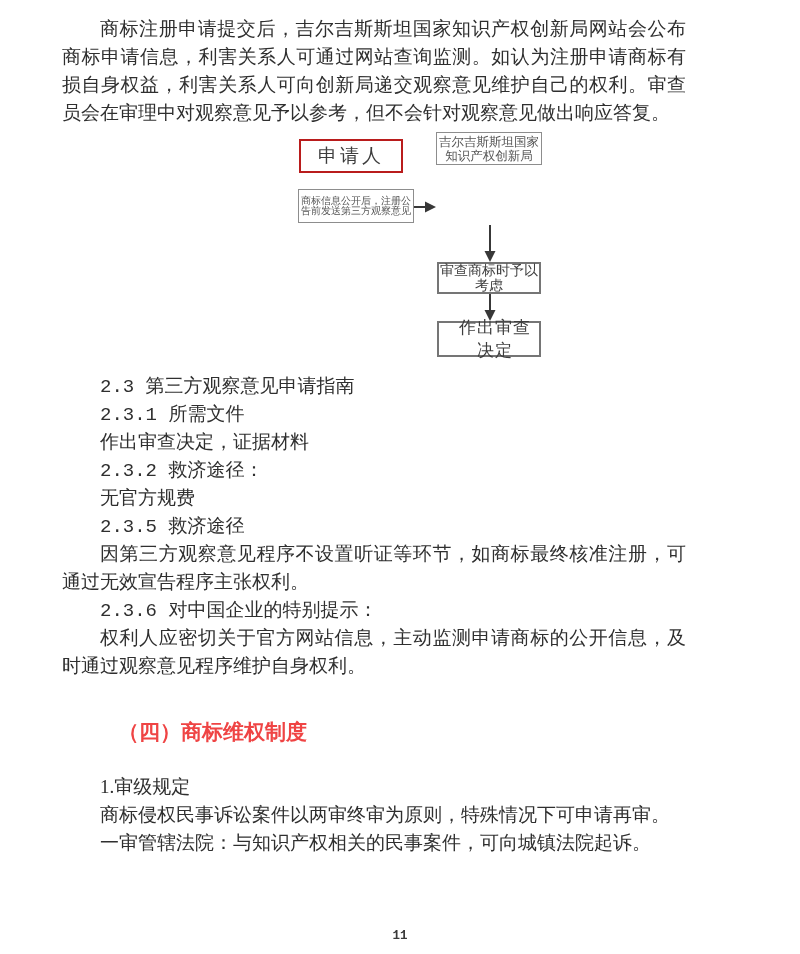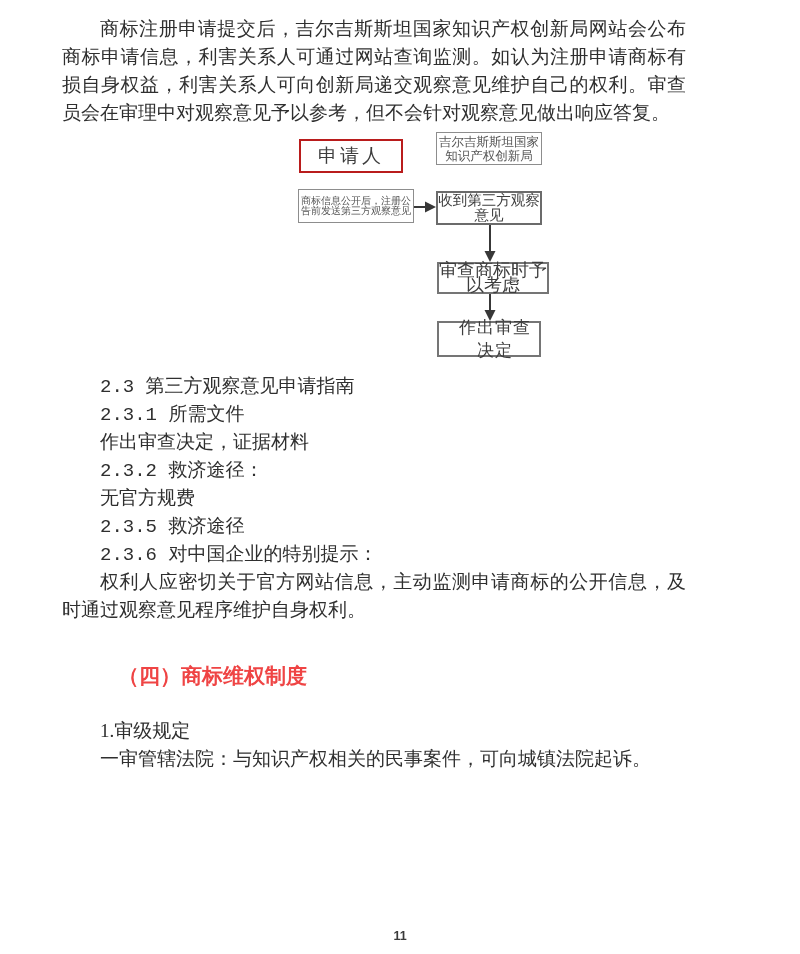--- a/index.html
+++ b/index.html
@@ -39,21 +39,21 @@
     display: flex;
     align-items: center;
     justify-content: center;
     text-align: center;
     background: #fff;
   }
   .b1 { left: 299px; top: 3px;  width: 104px; height: 34px; border: 2px solid #b91c1c; font-size: 19px; letter-spacing: 3px; margin-top: 9px; }
   .b2 { left: 436px; top: 5px;  width: 106px; height: 33px; border: 1px solid #8d8d8d; font-size: 12.5px; line-height: 14px; color: #555; }
   .b3 { left: 298px; top: 62px; width: 116px; height: 34px; border: 1px solid #8d8d8d; font-size: 10px; line-height: 10.5px; color: #555; }
   .b4 { left: 436px; top: 64px; width: 106px; height: 34px; border: 2px solid #6b6b6b; font-size: 14.5px; line-height: 15.5px; }
-  .b5 { left: 437px; top: 135px; width: 112px; height: 32px; border: 2px solid #757575; font-size: 18px; line-height: 15.5px; }
+  .b5 { left: 437px; top: 135px; width: 104px; height: 32px; border: 2px solid #757575; font-size: 14px; line-height: 15.5px; }
   .b6 { left: 437px; top: 194px; width: 104px; height: 36px; border: 2px solid #757575; font-size: 17px; letter-spacing: 1px; padding-left: 12px; }
 
   
   .sections { margin-top: 14px; font-family: Liberation Mono, monospace; }
   .heading {
     margin: 36px 114px 0 118px;
     font-size: 21px;
     line-height: 30px;
     font-weight: bold;
     color: #ef4444;
@@ -62,21 +62,21 @@
 
   .page-num {
     position: absolute;
     bottom: 11px;
     left: 0;
     width: 100%;
     text-align: center;
     font-size: 12.5px;
     font-weight: bold;
     color: #3a3a3a;
-    font-family: Liberation Sans, sans-serif;
+    font-family: Liberation Mono, monospace;
   }
 </style>
 </head>
 <body>
 
 <div class="page">
 
   <div class="content intro-wrap">
     <p class="para indent">商标注册申请提交后，吉尔吉斯斯坦国家知识产权创新局网站会公布商标申请信息，利害关系人可通过网站查询监测。如认为注册申请商标有损自身权益，利害关系人可向创新局递交观察意见维护自己的权利。审查员会在审理中对观察意见予以参考，但不会针对观察意见做出响应答复。</p>
   </div>
@@ -90,38 +90,39 @@
       <line x1="490" y1="98" x2="490" y2="126" stroke="#383838" stroke-width="2"></line>
       <polygon points="490,135 484.5,124 495.5,124" fill="#383838"></polygon>
 
       <line x1="490" y1="167" x2="490" y2="185" stroke="#383838" stroke-width="2"></line>
       <polygon points="490,194 484.5,183 495.5,183" fill="#383838"></polygon>
     </svg>
 
     <div class="fc-box b1">申请人</div>
     <div class="fc-box b2">吉尔吉斯斯坦国家知识产权创新局</div>
     <div class="fc-box b3">商标信息公开后，注册公告前发送第三方观察意见</div>
-    <div class="fc-box b4">收到第三方观察意见</div>
     <div class="fc-box b5">审查商标时予以考虑</div>
     <div class="fc-box b6">作出审查决定</div>
   </div>
 
   <div class="content sections">
     <p class="line indent">2.3 第三方观察意见申请指南</p>
     <p class="line indent">2.3.1 所需文件</p>
     <p class="line indent">作出审查决定，证据材料</p>
     <p class="line indent">2.3.2 救济途径：</p>
     <p class="line indent">无官方规费</p>
     <p class="line indent">2.3.5 救济途径</p>
+    <p class="para indent">因第三方观察意见程序不设置听证等环节，如商标最终核准注册，可通过无效宣告程序主张权利。</p>
     <p class="line indent">2.3.6 对中国企业的特别提示：</p>
     <p class="para indent">权利人应密切关于官方网站信息，主动监测申请商标的公开信息，及时通过观察意见程序维护自身权利。</p>
   </div>
 
   <h2 class="heading">（四）商标维权制度</h2>
 
   <div class="content bottom">
     <p class="line indent">1.审级规定</p>
+    <p class="para indent">商标侵权民事诉讼案件以两审终审为原则，特殊情况下可申请再审。</p>
     <p class="para indent">一审管辖法院：与知识产权相关的民事案件，可向城镇法院起诉。</p>
   </div>
 
   <div class="page-num">11</div>
 
 </div>
 
 </body></html>

